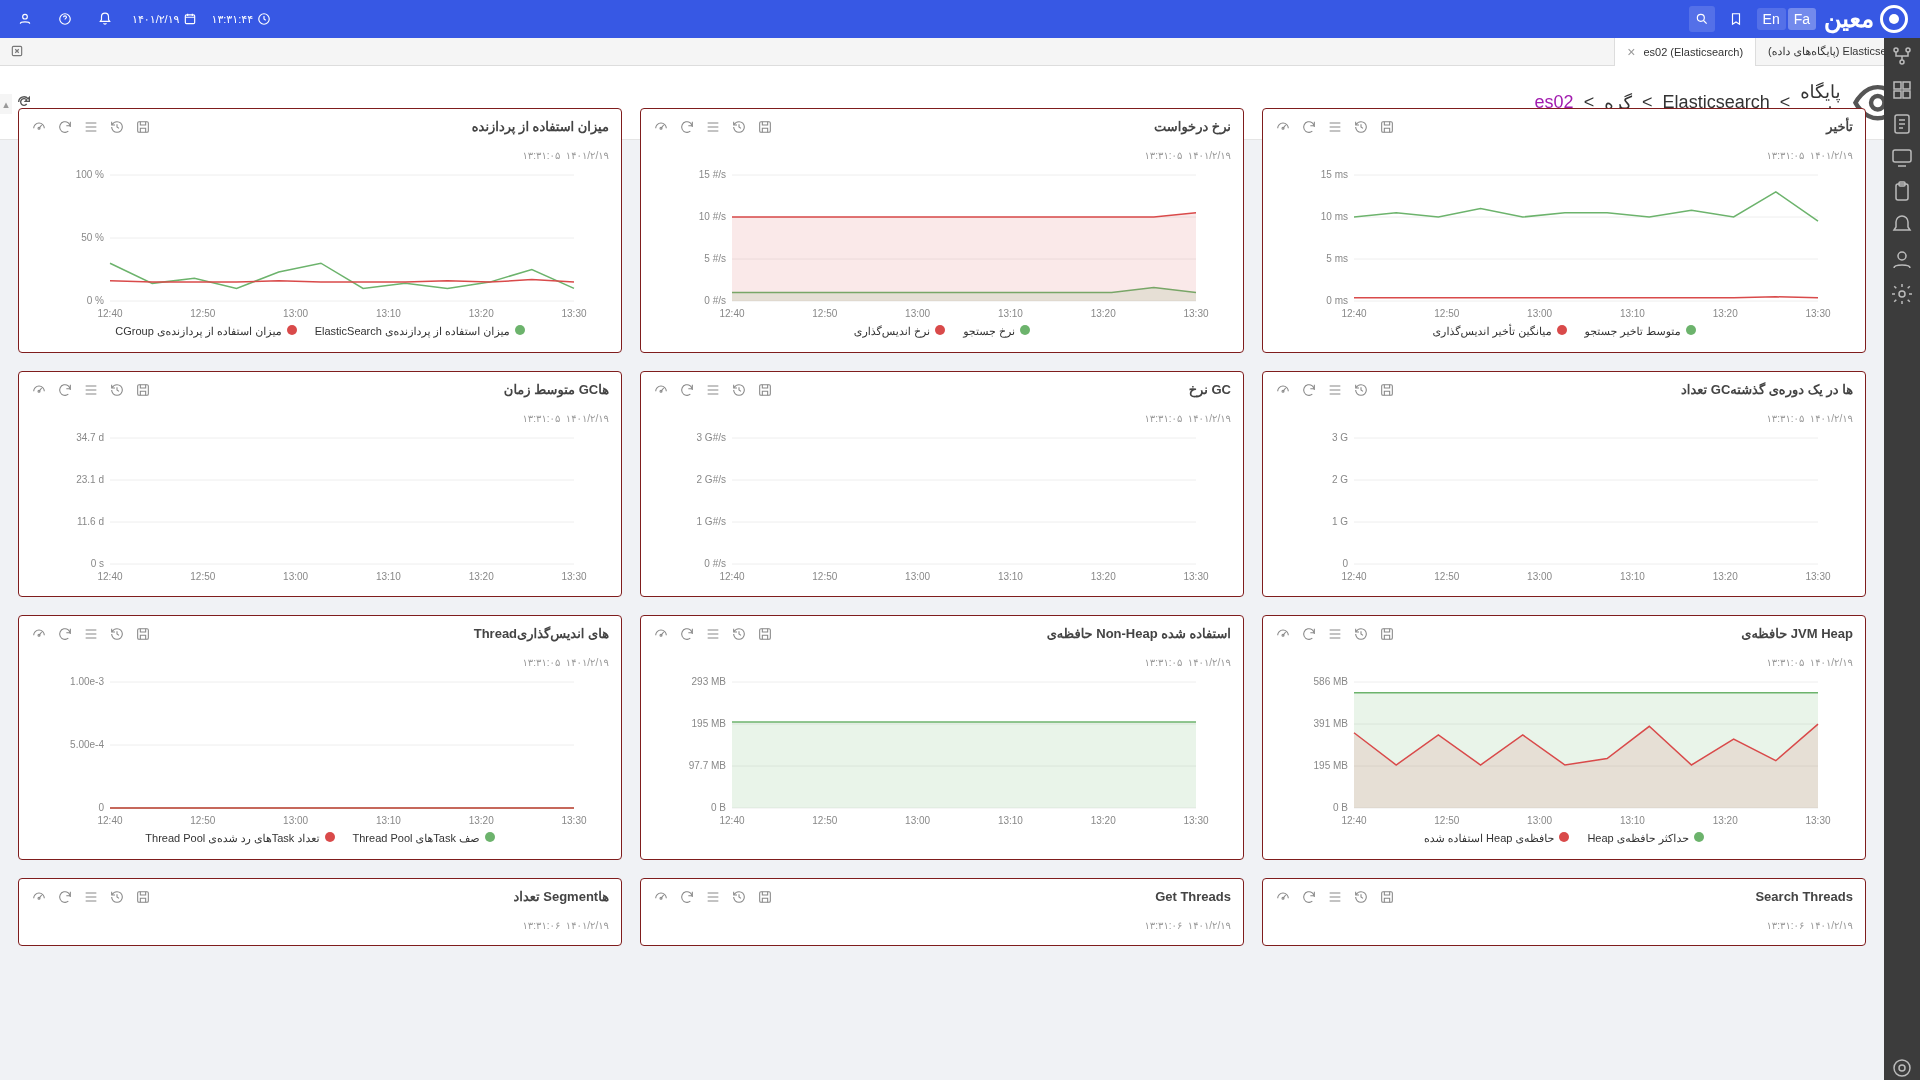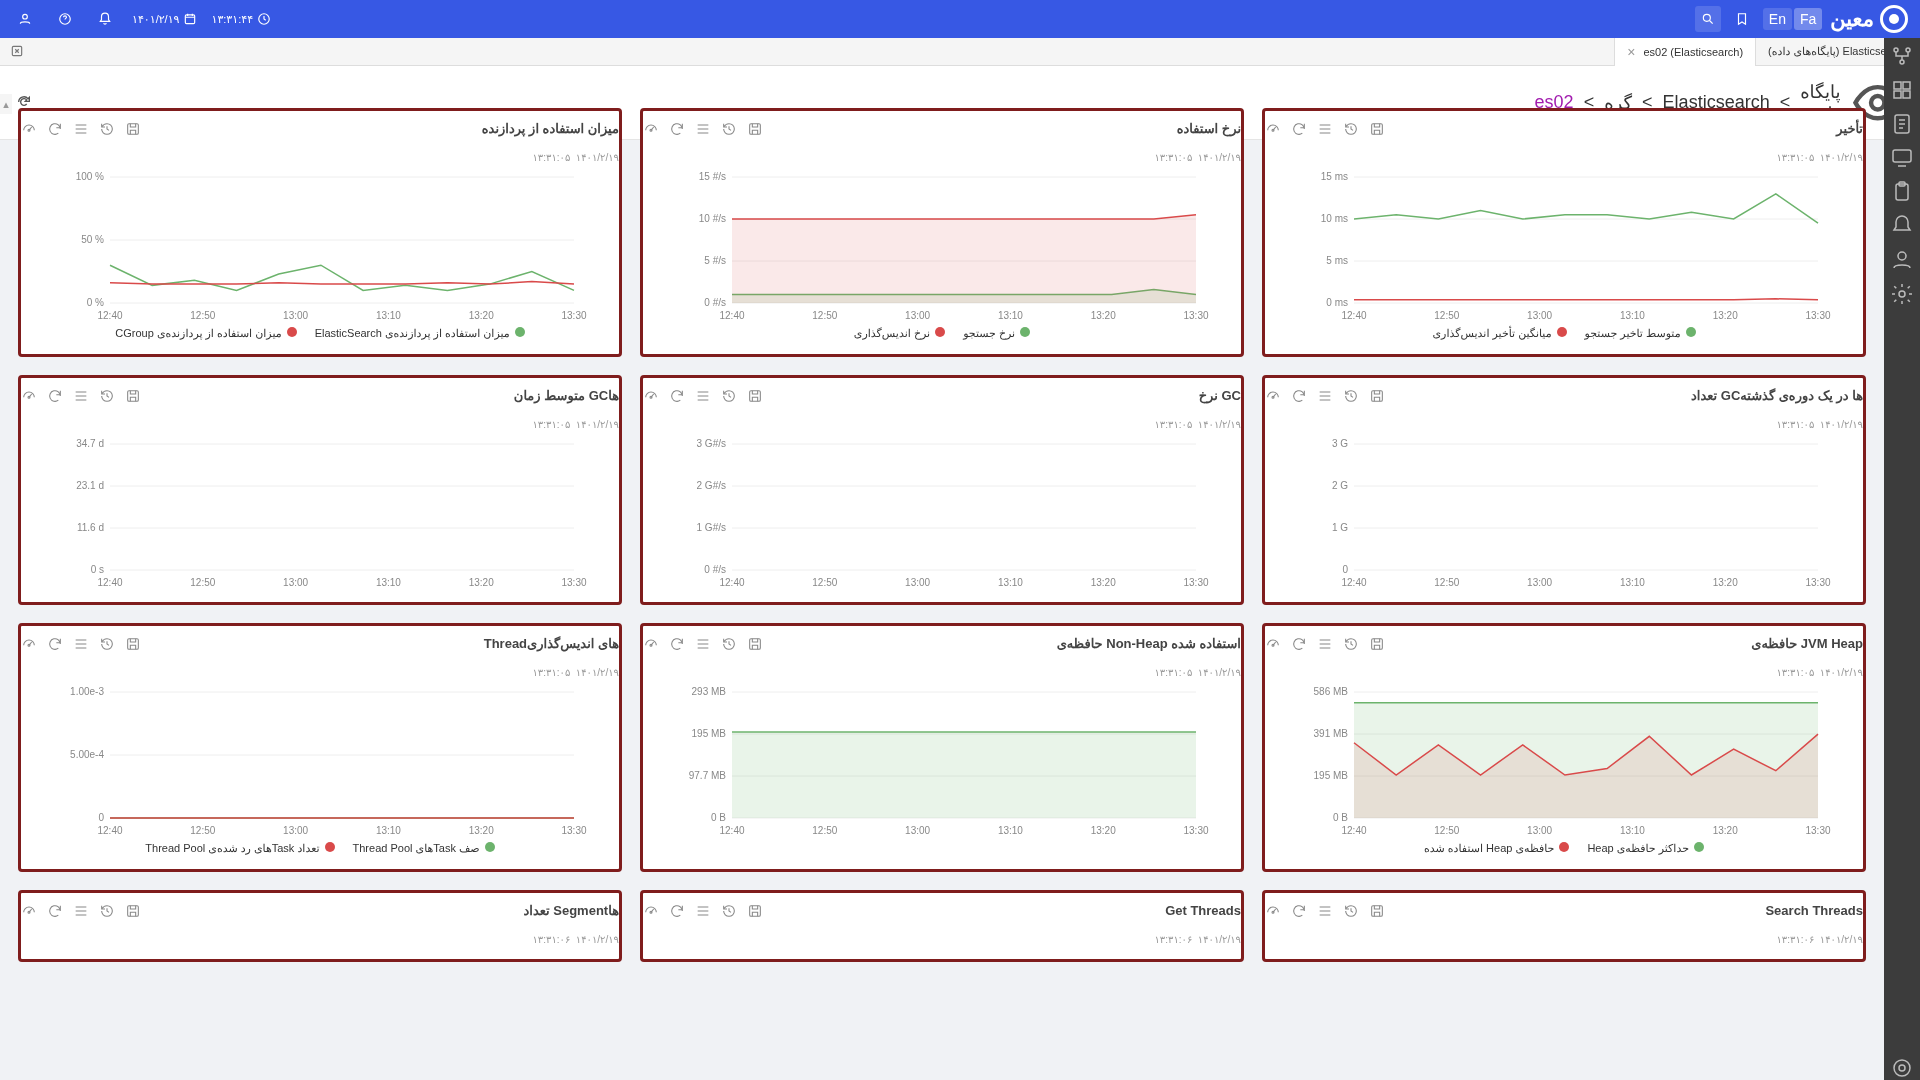--- a/index.html
+++ b/index.html
@@ -2,21 +2,21 @@
 <html dir="rtl" lang="fa"><head>
 <meta charset="utf-8">
 <style>
 * { margin:0; padding:0; box-sizing:border-box; }
 body { font-family: Tahoma, Arial, sans-serif; background:#f0f2f5; font-size:11px; color:#333; overflow:hidden; width:1920px; height:1080px; }
 
 
 .header { background:#3758e4; height:38px; display:flex; align-items:center; justify-content:space-between; padding:0 12px; color:#fff; }
 .header-right { display:flex; align-items:center; gap:8px; }
 .header-left { display:flex; align-items:center; gap:14px; }
-.logo { display:flex; align-items:center; gap:6px; font-size:21px; font-weight:bold; }
+.logo { display:flex; align-items:center; gap:6px; font-size:24px; font-weight:bold; }
 .logo-icon { width:28px; height:28px; border:3px solid #fff; border-radius:50%; display:flex; align-items:center; justify-content:center; }
 .logo-icon::after { content:""; width:10px; height:10px; background:#fff; border-radius:50%; }
 .lang { display:flex; gap:2px; }
 .lang span { background:rgba(255,255,255,.15); padding:3px 6px; border-radius:3px; font-size:14px; cursor:pointer; }
 .lang span.active { background:rgba(255,255,255,.3); }
 .hicon { width:26px; height:26px; display:flex; align-items:center; justify-content:center; cursor:pointer; border-radius:3px; }
 .search-btn { background:rgba(255,255,255,.15); }
 .hdate { font-size:11px; display:flex; align-items:flex-end; gap:4px; }
 
 
@@ -35,21 +35,21 @@
 .rsidebar { position:absolute; right:0; top:38px; bottom:0; width:36px; background:#3c3c3c; display:flex; flex-direction:column; align-items:center; padding-top:6px; gap:10px; }
 .rsidebar .sitem { width:24px; height:24px; color:#bbb; display:flex; align-items:center; justify-content:center; cursor:pointer; }
 .rsidebar .spacer { flex:1; }
 
 
 .lrail { position:absolute; left:0; top:94px; width:12px; height:20px; background:#f5f5f5; display:flex; align-items:center; justify-content:center; color:#999; cursor:pointer; }
 
 
 .main { position:absolute; left:0; right:36px; top:94px; bottom:0; overflow:auto; padding:14px 18px; }
 .grid3 { display:grid; grid-template-columns:repeat(3,1fr); gap:18px; direction:rtl; }
-.card { background:#fff; border:3px solid #7f1d1d; border-radius:4px; padding:10px 0 14px; direction:ltr; position:relative; }
+.card { background:#fff; border:1px solid #7f1d1d; border-radius:4px; padding:10px 12px 14px; direction:ltr; position:relative; }
 .card-head { display:flex; justify-content:space-between; align-items:flex-start; direction:ltr; }
 .card-tools { display:flex; gap:10px; color:#7a7a7a; }
 .card-tools span { cursor:pointer; width:16px; height:16px; display:flex; align-items:center; justify-content:center; }
 .card-title { text-align:right; }
 .card-title .t { font-size:13px; font-weight:600; color:#444; }
 .card-title .sub { font-size:10px; color:#999; margin-top:16px; }
 
 .chart { height:150px; margin-top:8px; position:relative; }
 .legend { display:flex; gap:18px; justify-content:center; margin-top:6px; direction:rtl; }
 .legend .li { display:flex; gap:5px; font-size:11px; }
@@ -323,21 +323,21 @@
               </svg>
             </span>
  <span>
               <svg width="15" height="15" viewBox="0 0 24 24" fill="none" stroke="#888" stroke-width="1.6">
                 <rect x="4" y="4" width="16" height="16" rx="2"></rect>
                 <path d="M8 4v5h8V4M8 20v-6h8v6"></path>
               </svg>
             </span>
           </div>
       <div class="card-title">
-        <div class="t">نرخ استفاده</div>
+        <div class="t">نرخ درخواست</div>
         <div class="sub">۱۳:۳۱:۰۵&nbsp;&nbsp;۱۴۰۱/۲/۱۹</div>
       </div>
     </div>
     <div class="chart"><svg viewBox="0 0 520 150">
             <line class="gridline" x1="50" y1="132" x2="514" y2="132"></line>
             <text class="axis" x="44" y="135" text-anchor="end" font-size="10" fill="#888">0 #/s</text>
             <line class="gridline" x1="50" y1="90" x2="514" y2="90"></line>
             <text class="axis" x="44" y="93" text-anchor="end" font-size="10" fill="#888">5 #/s</text>
             <line class="gridline" x1="50" y1="48" x2="514" y2="48"></line>
             <text class="axis" x="44" y="51" text-anchor="end" font-size="10" fill="#888">10 #/s</text>

